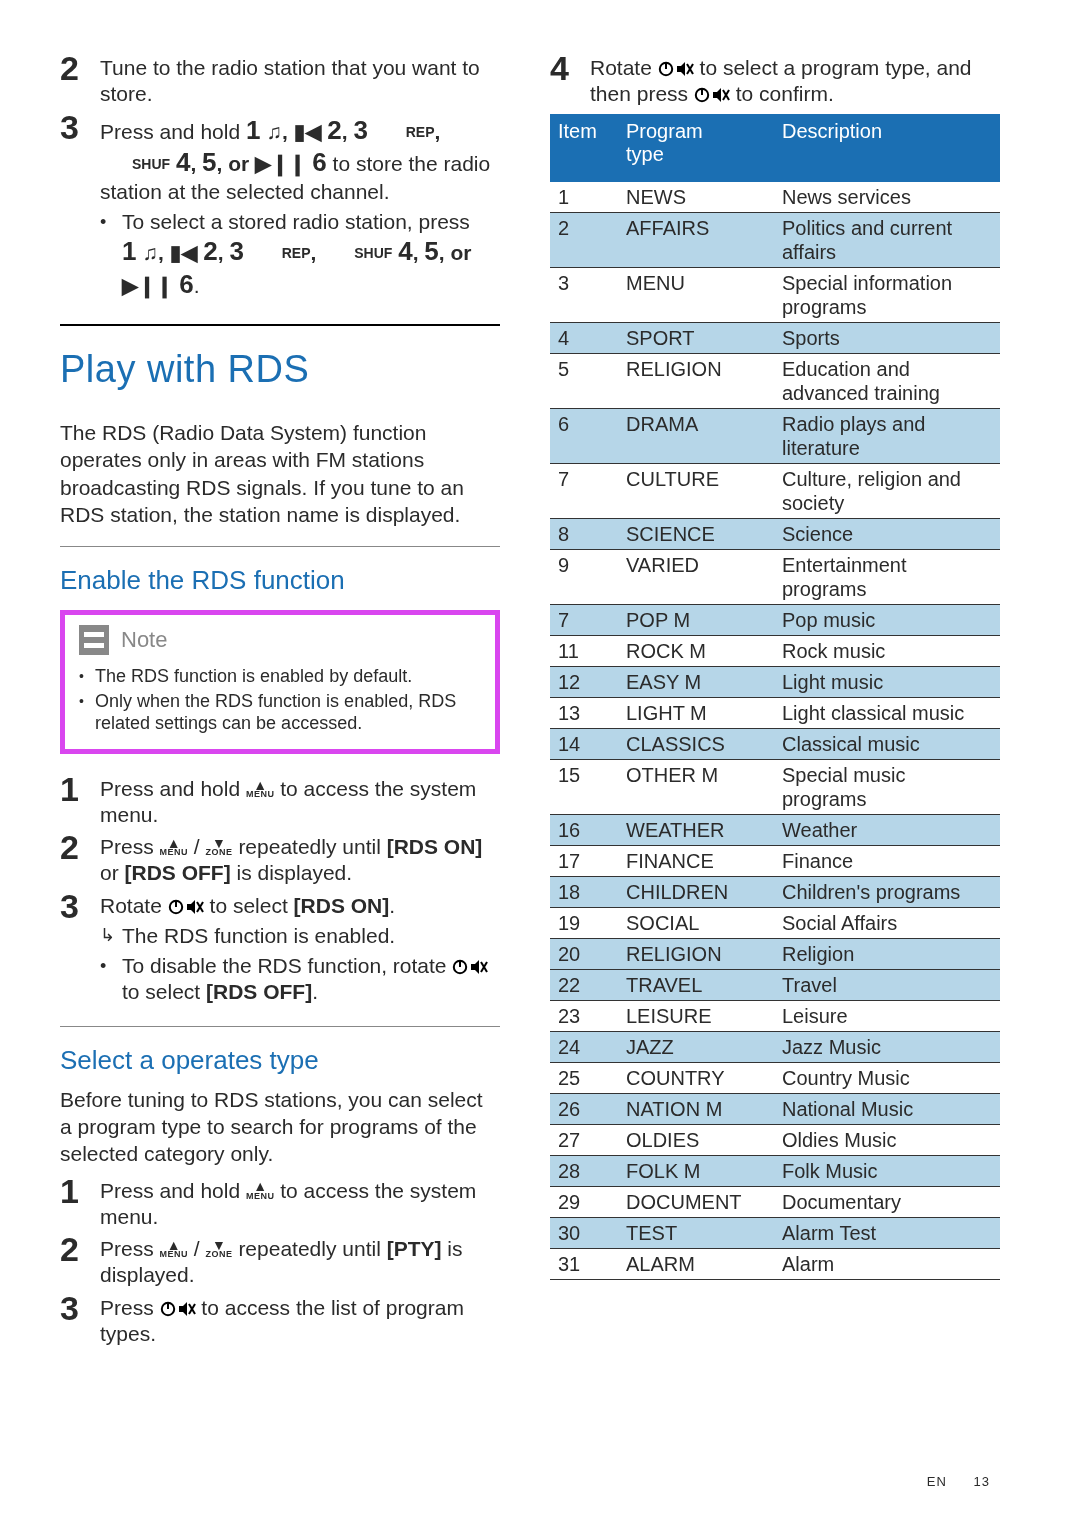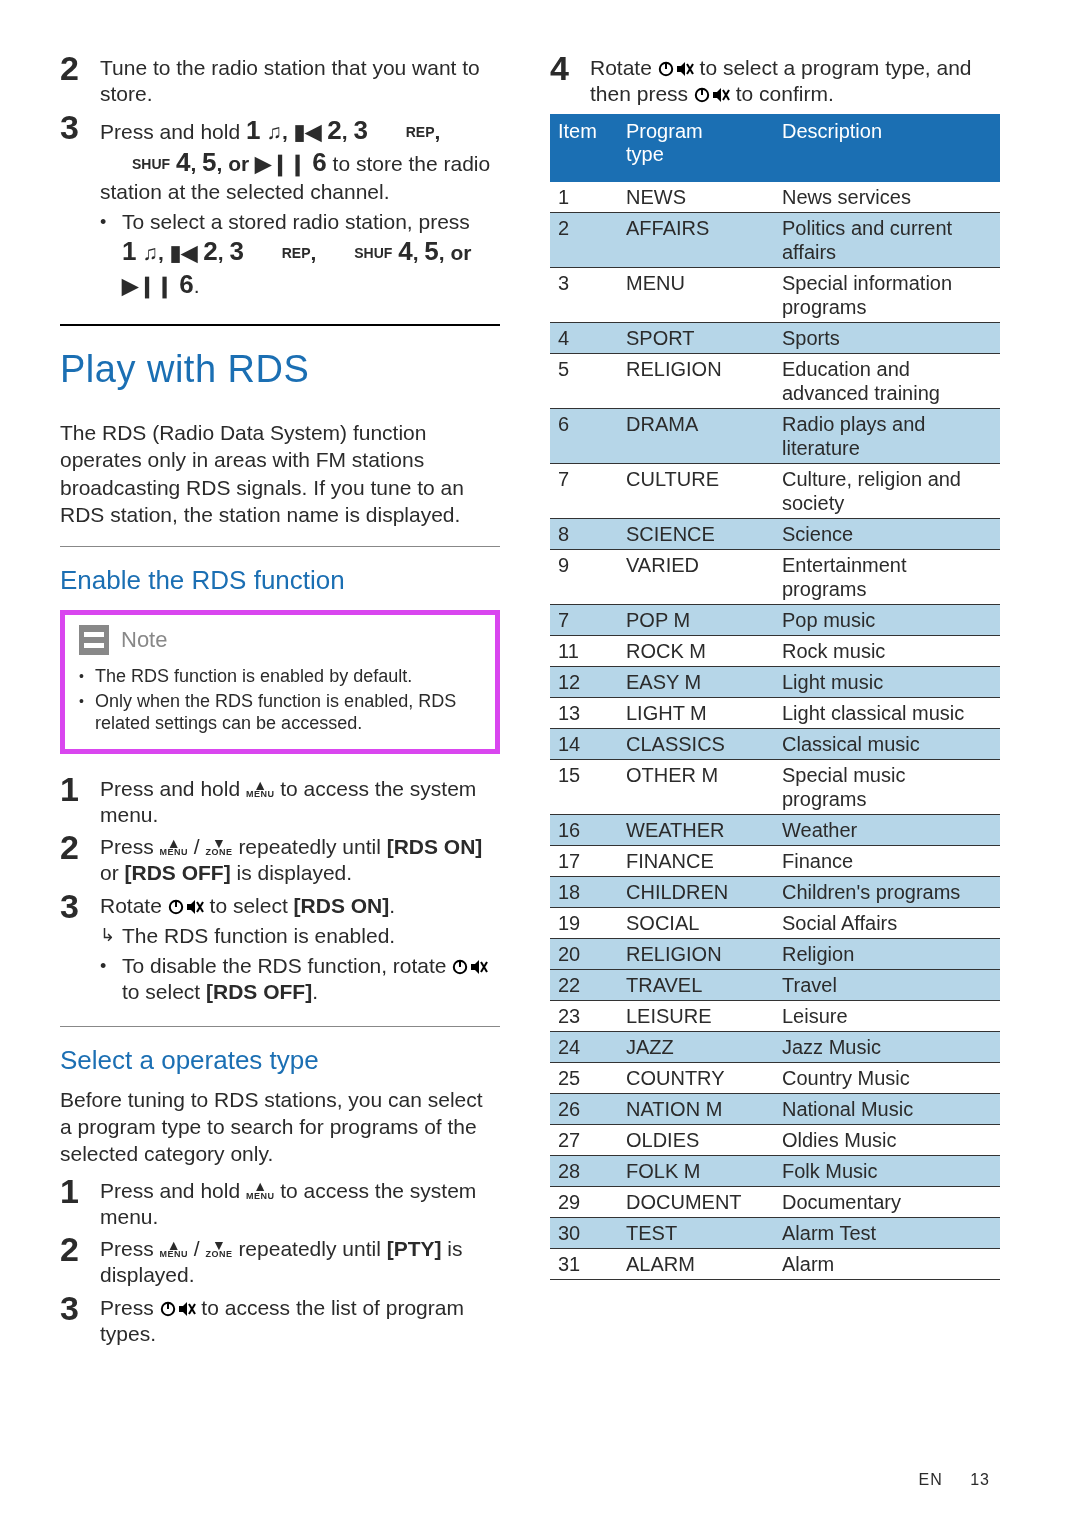--- a/index.html
+++ b/index.html
@@ -95,21 +95,21 @@
   
   table{border-collapse:collapse;width:100%;font-size:20px;}
   th{background:var(--header-blue);color:#fff;text-align:left;font-weight:400;padding:6px 8px 16px 8px;vertical-align:top;}
   th:first-child{width:52px;}
   th:nth-child(2){width:140px;}
   td{padding:3px 8px;border-bottom:1px solid #333;vertical-align:top;line-height:1.2;}
   tr.alt td{background:var(--light-blue);}
   .footer{
     position:absolute;
     bottom:38px;right:90px;
-    font-size:16px;
+    font-size:13px;
     letter-spacing:1px;
   }
   .footer .pn{margin-left:22px;}
   .big-key{font-size:26px;font-weight:700;}
   .key-sm{font-size:14px;font-weight:700;vertical-align:2px;padding-left:32px;}
 </style>
 </head>
 <body>
 
 <div class="col col-left">

